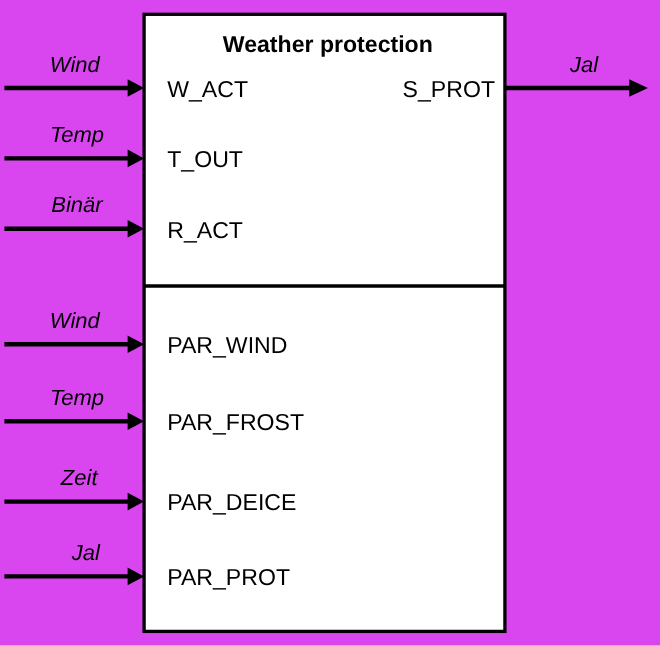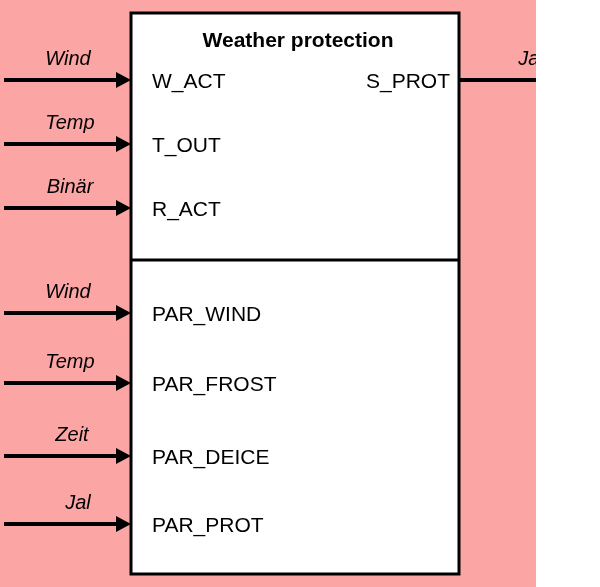--- a/index.html
+++ b/index.html
@@ -2,23 +2,23 @@
 <html><head>
 <meta charset="utf-8">
 <style>
   html, body {
     margin: 0;
     padding: 0;
     background: #ffffff;
   }
   #diagram-root {
     position: relative;
-    width: 536px;
+    width: 600px;
     height: 587px;
-    background: #fca5a5;
+    background: #d946ef;
     font-family: "Liberation Sans", sans-serif;
     overflow: hidden;
   }
   svg#fb-svg {
     display: block;
     width: 600px;
     height: 587px;
   }
   .block-outline {
     fill: #ffffff;

